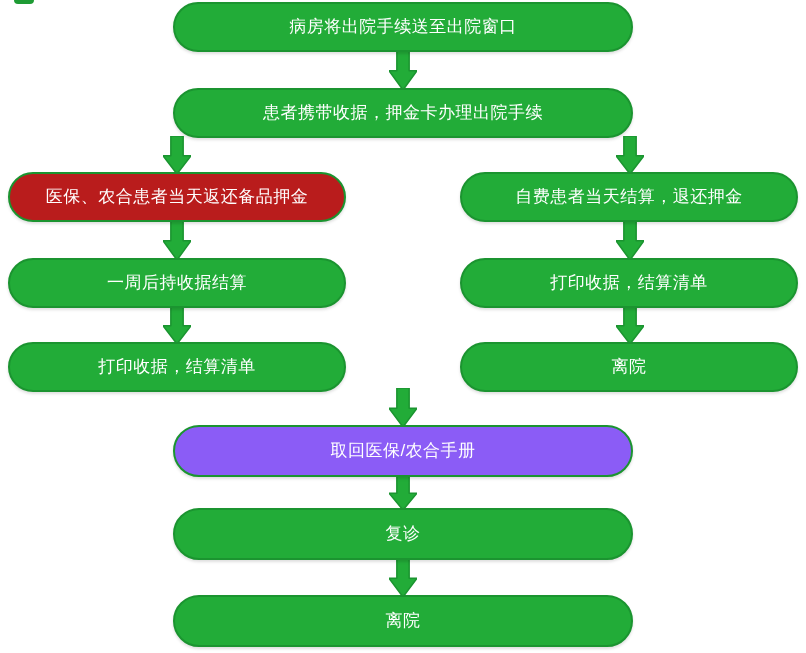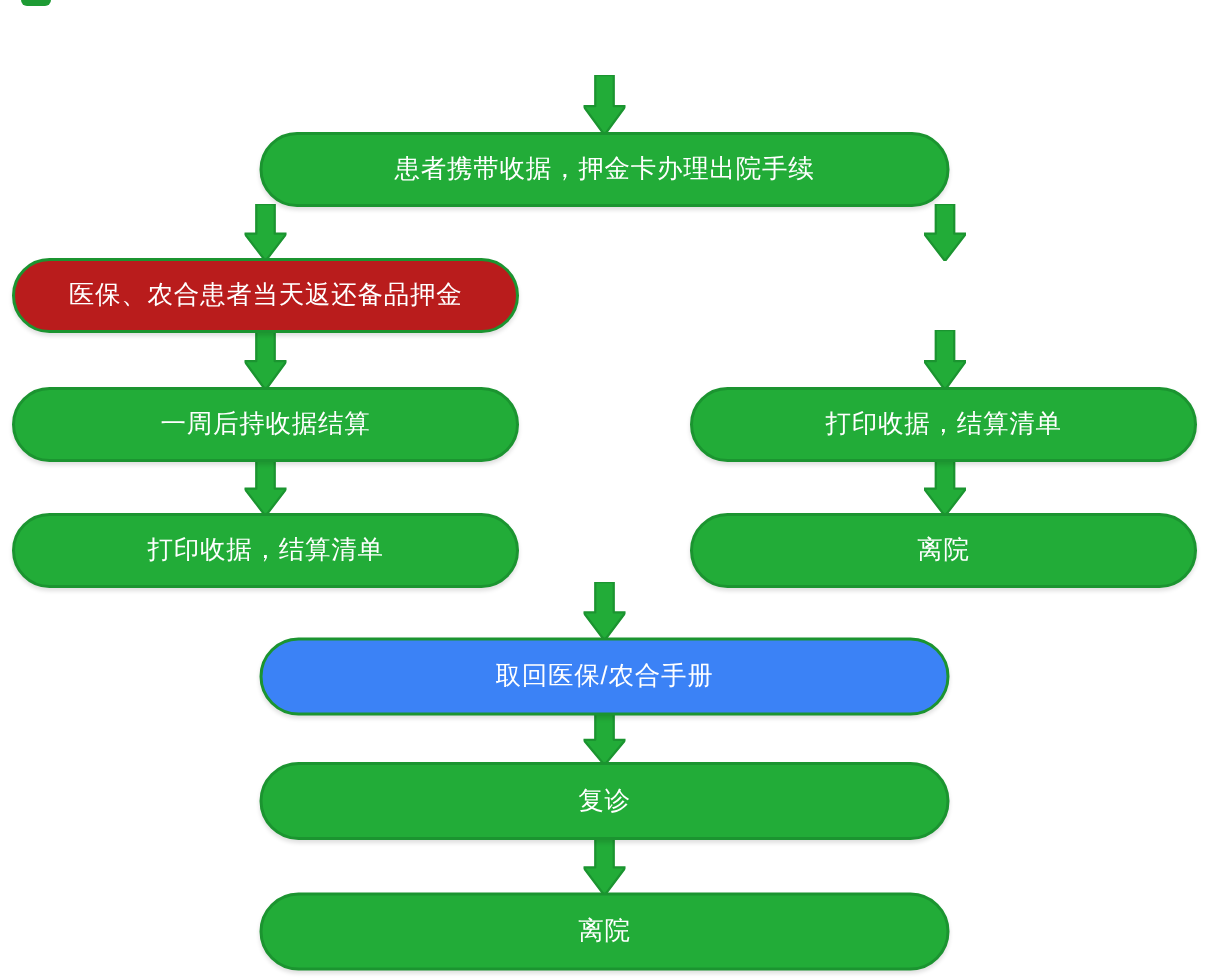--- a/index.html
+++ b/index.html
@@ -115,39 +115,45 @@
     <div class="arrow" style="left: 389px; top: 475px; width: 28px; height: 35px;">
       <svg width="28" height="35" viewBox="0 0 28 35">
         <polygon points="7.84,0 20.16,0 20.16,18.2 28,18.2 14,35 0,18.2 7.84,18.2" fill="#22AC38" stroke="#1B9430" stroke-width="1.5" stroke-linejoin="round"></polygon>
       </svg>
     </div>
     <div class="arrow" style="left: 389px; top: 558px; width: 28px; height: 39px;">
       <svg width="28" height="39" viewBox="0 0 28 39">
         <polygon points="7.84,0 20.16,0 20.16,20.28 28,20.28 14,39 0,20.28 7.84,20.28" fill="#22AC38" stroke="#1B9430" stroke-width="1.5" stroke-linejoin="round"></polygon>
       </svg>
     </div>
+    <div class="node" style="left: 173px; top: 2px; width: 460px; height: 50px; background: rgb(34, 172, 56); border-color: rgb(27, 148, 48); color: rgb(255, 255, 255);">
+      <span class="node-label">病房将出院手续送至出院窗口</span>
+    </div>
     <div class="node" style="left: 173px; top: 88px; width: 460px; height: 50px; background: rgb(34, 172, 56); border-color: rgb(27, 148, 48); color: rgb(255, 255, 255); align-items: center;">
       <span class="node-label">患者携带收据，押金卡办理出院手续</span>
     </div>
     <div class="node" style="left: 8px; top: 172px; width: 338px; height: 50px; background: #b91c1c; border-color: rgb(27, 148, 48); color: rgb(255, 255, 255);">
       <span class="node-label">医保、农合患者当天返还备品押金</span>
     </div>
     <div class="node" style="left: 8px; top: 258px; width: 338px; height: 50px; background: rgb(34, 172, 56); border-color: rgb(27, 148, 48); color: rgb(255, 255, 255);">
       <span class="node-label">一周后持收据结算</span>
     </div>
     <div class="node" style="left: 8px; top: 342px; width: 338px; height: 50px; background: rgb(34, 172, 56); border-color: rgb(27, 148, 48); color: rgb(255, 255, 255);">
       <span class="node-label">打印收据，结算清单</span>
     </div>
+    <div class="node" style="left: 460px; top: 172px; width: 338px; height: 50px; background: rgb(34, 172, 56); border-color: rgb(27, 148, 48); color: rgb(255, 255, 255);">
+      <span class="node-label">自费患者当天结算，退还押金</span>
+    </div>
     <div class="node" style="left: 460px; top: 258px; width: 338px; height: 50px; background: rgb(34, 172, 56); border-color: rgb(27, 148, 48); color: rgb(255, 255, 255);">
       <span class="node-label">打印收据，结算清单</span>
     </div>
     <div class="node" style="left: 460px; top: 342px; width: 338px; height: 50px; background: rgb(34, 172, 56); border-color: rgb(27, 148, 48); color: rgb(255, 255, 255);">
       <span class="node-label">离院</span>
     </div>
-    <div class="node" style="left: 173px; top: 425px; width: 460px; height: 52px; background: #3b82f6; border-color: rgb(27, 148, 48); color: rgb(255, 255, 255);">
+    <div class="node" style="left: 173px; top: 425px; width: 460px; height: 52px; background: #8b5cf6; border-color: rgb(27, 148, 48); color: rgb(255, 255, 255);">
       <span class="node-label">取回医保/农合手册</span>
     </div>
     <div class="node" style="left: 173px; top: 508px; width: 460px; height: 52px; background: rgb(34, 172, 56); border-color: rgb(27, 148, 48); color: rgb(255, 255, 255); align-items: center;">
       <span class="node-label">复诊</span>
     </div>
     <div class="node" style="left: 173px; top: 595px; width: 460px; height: 52px; background: rgb(34, 172, 56); border-color: rgb(27, 148, 48); color: rgb(255, 255, 255);">
       <span class="node-label">离院</span>
     </div>
   </div>
 

